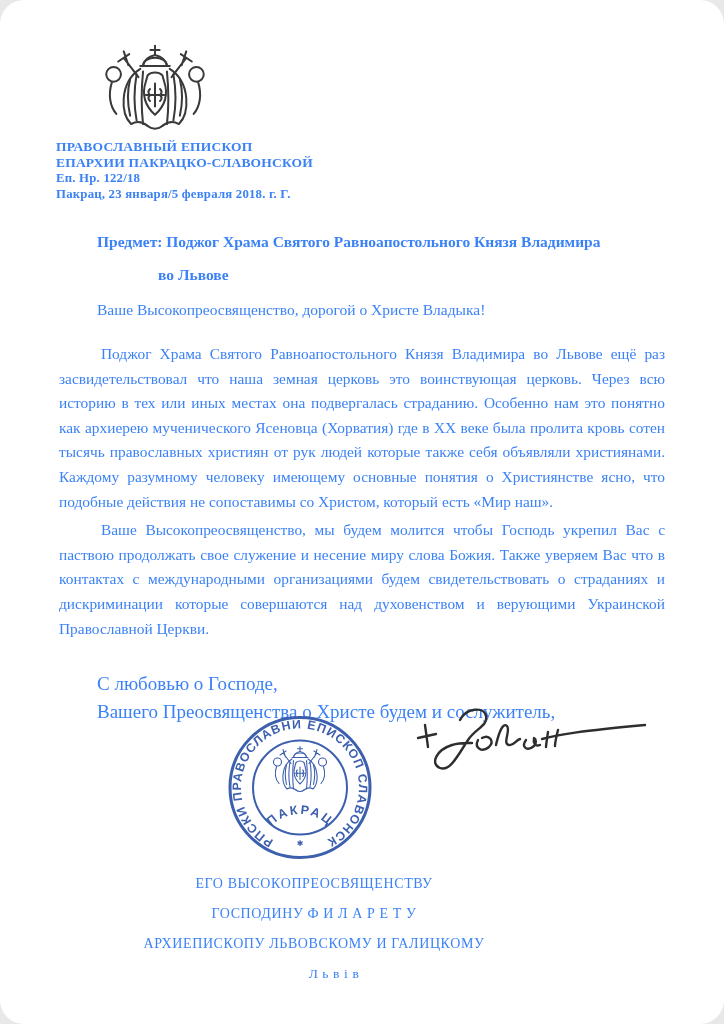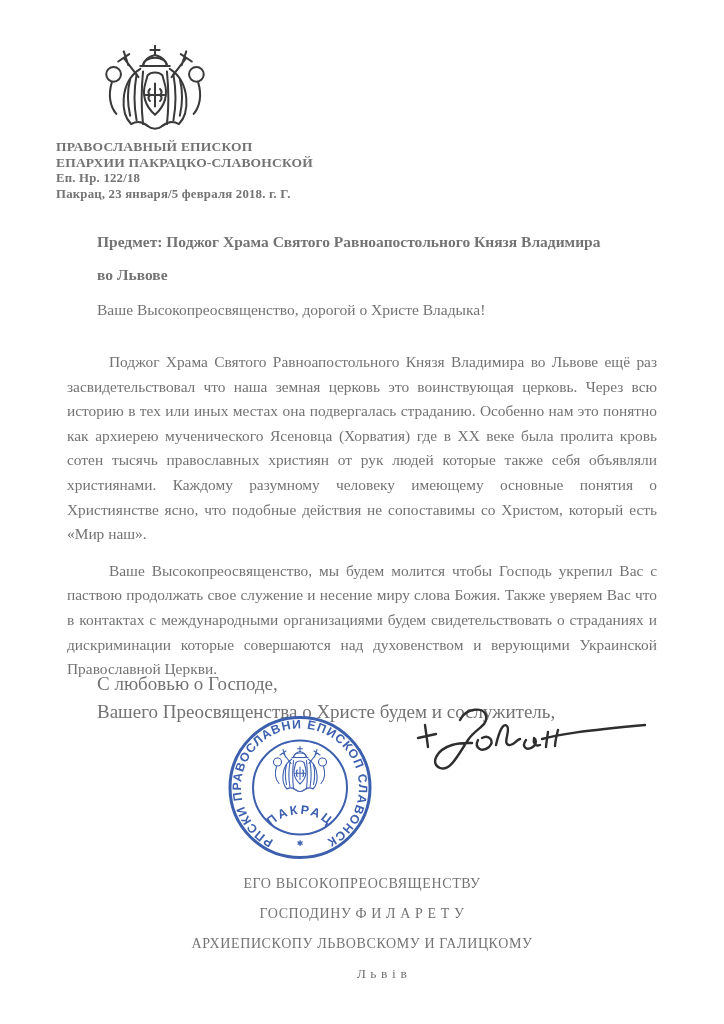--- a/index.html
+++ b/index.html
@@ -2,41 +2,42 @@
 <html><head>
 <meta charset="utf-8">
 <style>
   html,body{margin:0;padding:0;background:#e8e8e8;}
   .page{
     position:relative;
     width:724px;height:1024px;
     background:#ffffff;
     margin:0 auto;
     font-family:"Liberation Serif","DejaVu Serif",serif;
-    color:#737373;
+    color:#3b82f6;
     overflow:hidden;
+    border-radius:24px;
   }
   .emblem{position:absolute;left:99px;top:44px;width:112px;height:92px;color:#3a3a3a;}
   .header{position:absolute;left:56px;top:139px;font-weight:bold;}
   .header .h-big{font-size:13.5px;line-height:16px;letter-spacing:.2px;}
   .header .h-small{font-size:12.8px;line-height:15.6px;letter-spacing:.2px;}
   .subject{position:absolute;left:97px;top:233px;font-weight:bold;font-size:15.5px;}
-  .subject .s2{margin-top:15px;}
+  .subject .s2{margin-top:15px;margin-left:61px;}
   .salutation{position:absolute;left:97px;top:301px;font-size:15.5px;}
   .body-text{position:absolute;left:55px;top:338px;width:614px;font-size:15.4px;line-height:24.6px;}
-  .body-text p{margin:12px;text-align:justify;text-indent:42px;}
+  .body-text p{margin:4px;text-align:justify;text-indent:42px;}
   .closing{position:absolute;left:97px;top:670px;font-size:19px;line-height:27.5px;}
   .stamp{position:absolute;left:225px;top:711px;width:150px;height:153px;}
   .ring-text{font-family:"Liberation Sans","DejaVu Sans",sans-serif;font-size:12.3px;font-weight:bold;letter-spacing:1.1px;fill:#3c5fae;}
   .pakrac-text{font-family:"Liberation Sans","DejaVu Sans",sans-serif;font-size:12.5px;font-weight:bold;letter-spacing:2.2px;fill:#3c5fae;}
   .stamp-star{font-size:8px;fill:#3c5fae;}
   .stamp-coa{color:#3c5fae;}
   .signature-svg{position:absolute;left:396px;top:698px;width:252px;height:84px;}
   .sig-name{position:absolute;left:404px;top:774px;font-size:15px;letter-spacing:.3px;}
-  .footer{position:absolute;left:0;top:869px;width:628px;text-align:center;font-size:14px;line-height:30px;letter-spacing:.6px;padding-left:48px;}
+  .footer{position:absolute;left:0;top:869px;width:628px;text-align:center;font-size:14px;line-height:30px;letter-spacing:.6px;}
   .footer .f4{font-size:13.5px;margin-left:40px;}
 </style>
 </head>
 <body>
 
 <svg width="0" height="0" style="position:absolute">
   <defs>
     <symbol id="coa" viewBox="0 0 120 100">
       <g fill="none" stroke="currentColor" stroke-width="2.2" stroke-linecap="round" stroke-linejoin="round">
         <path d="M60 2 V12 M55 6.5 H65"></path>

